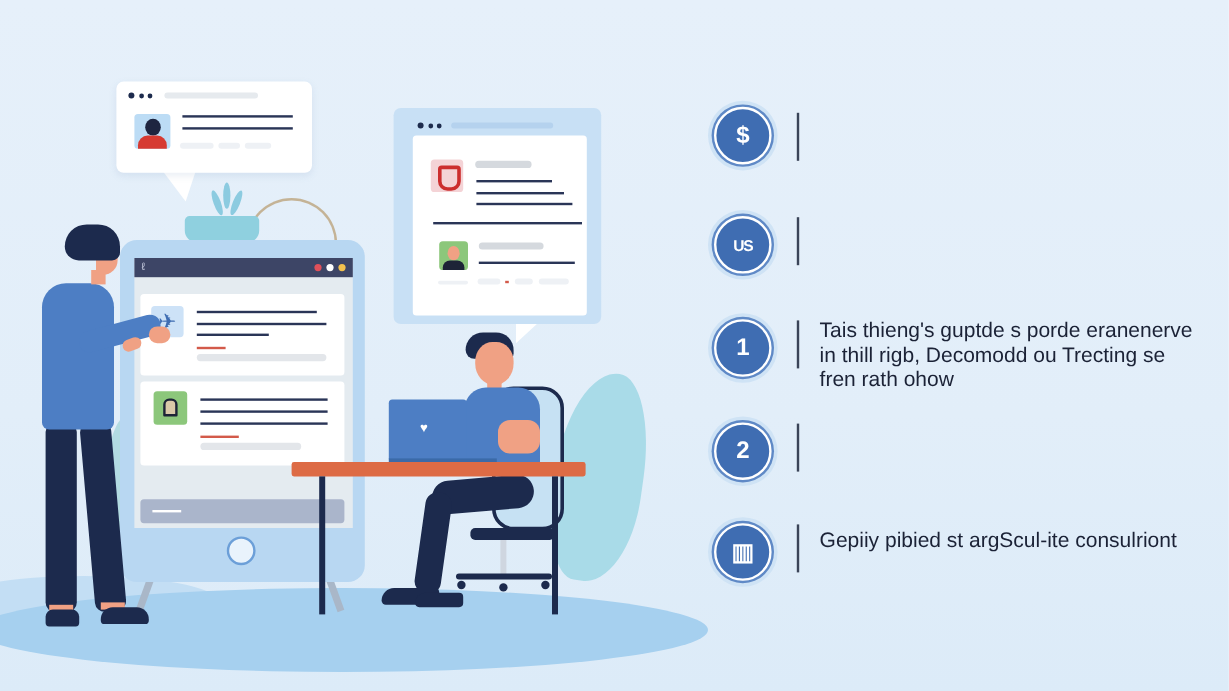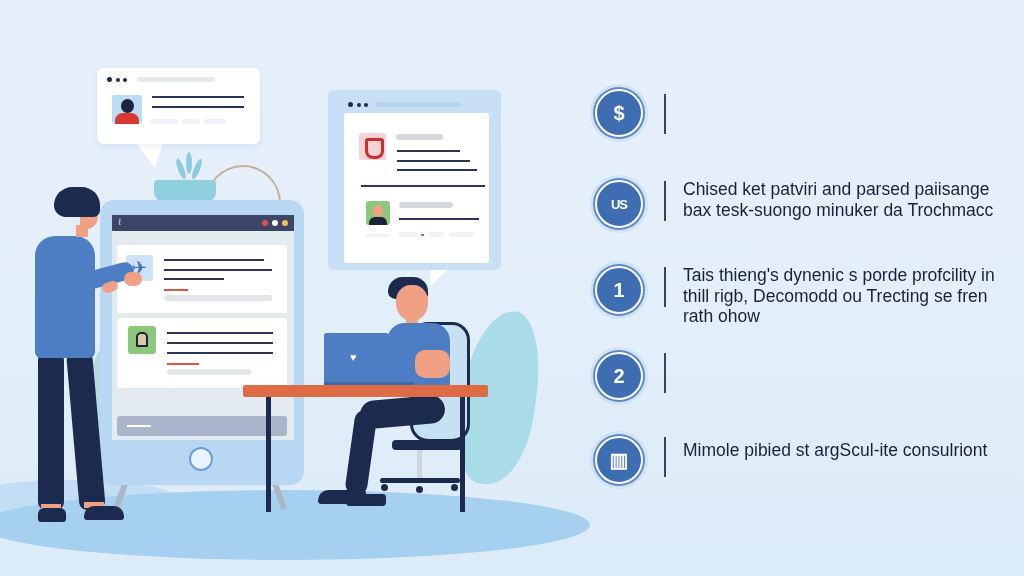--- a/index.html
+++ b/index.html
@@ -237,32 +237,31 @@
 <div class="abs list">
   <div class="item" style="top:0px;height:90px;">
     <div class="item-icon-halo" style="top:4px;"></div>
     <div class="item-icon" style="top:9px;">$</div>
     <div class="item-divider" style="top:14px;"></div>
   </div>
   <div class="item" style="top:97px;height:70px;">
     <div class="item-icon-halo" style="top:-2px;"></div>
     <div class="item-icon small" style="top:3px;">US</div>
     <div class="item-divider" style="top:4px;"></div>
-    <div class="item-text" style="top:2px;">Chised ket patviri and parsed paiisange bax tesk-suongo minuker da Trochmacc</div>
   </div>
   <div class="item" style="top:183px;height:70px;">
     <div class="item-icon-halo" style="top:-2px;"></div>
     <div class="item-icon" style="top:3px;">1</div>
     <div class="item-divider" style="top:4px;"></div>
-    <div class="item-text" style="top:2px;">Tais thieng's dynenic s porde profcility in thill rigb, Decomodd ou Trecting se fren rath ohow</div>
+    <div class="item-text" style="top:2px;">Tais thieng's guptde s porde eranenerve in thill rigb, Decomodd ou Trecting se fren rath ohow</div>
   </div>
   <div class="item" style="top:269px;height:70px;">
     <div class="item-icon-halo" style="top:-2px;"></div>
     <div class="item-icon" style="top:3px;">2</div>
     <div class="item-divider" style="top:4px;"></div>
   </div>
   <div class="item" style="top:353px;height:60px;">
     <div class="item-icon-halo" style="top:-2px;"></div>
     <div class="item-icon" style="top:3px;">▥</div>
     <div class="item-divider" style="top:4px;"></div>
-    <div class="item-text" style="top:7px;">Mimole pibied st argScul-ite consulriont</div>
+    <div class="item-text" style="top:7px;">Gepiiy pibied st argScul-ite consulriont</div>
   </div>
 </div>
 
 </body></html>

